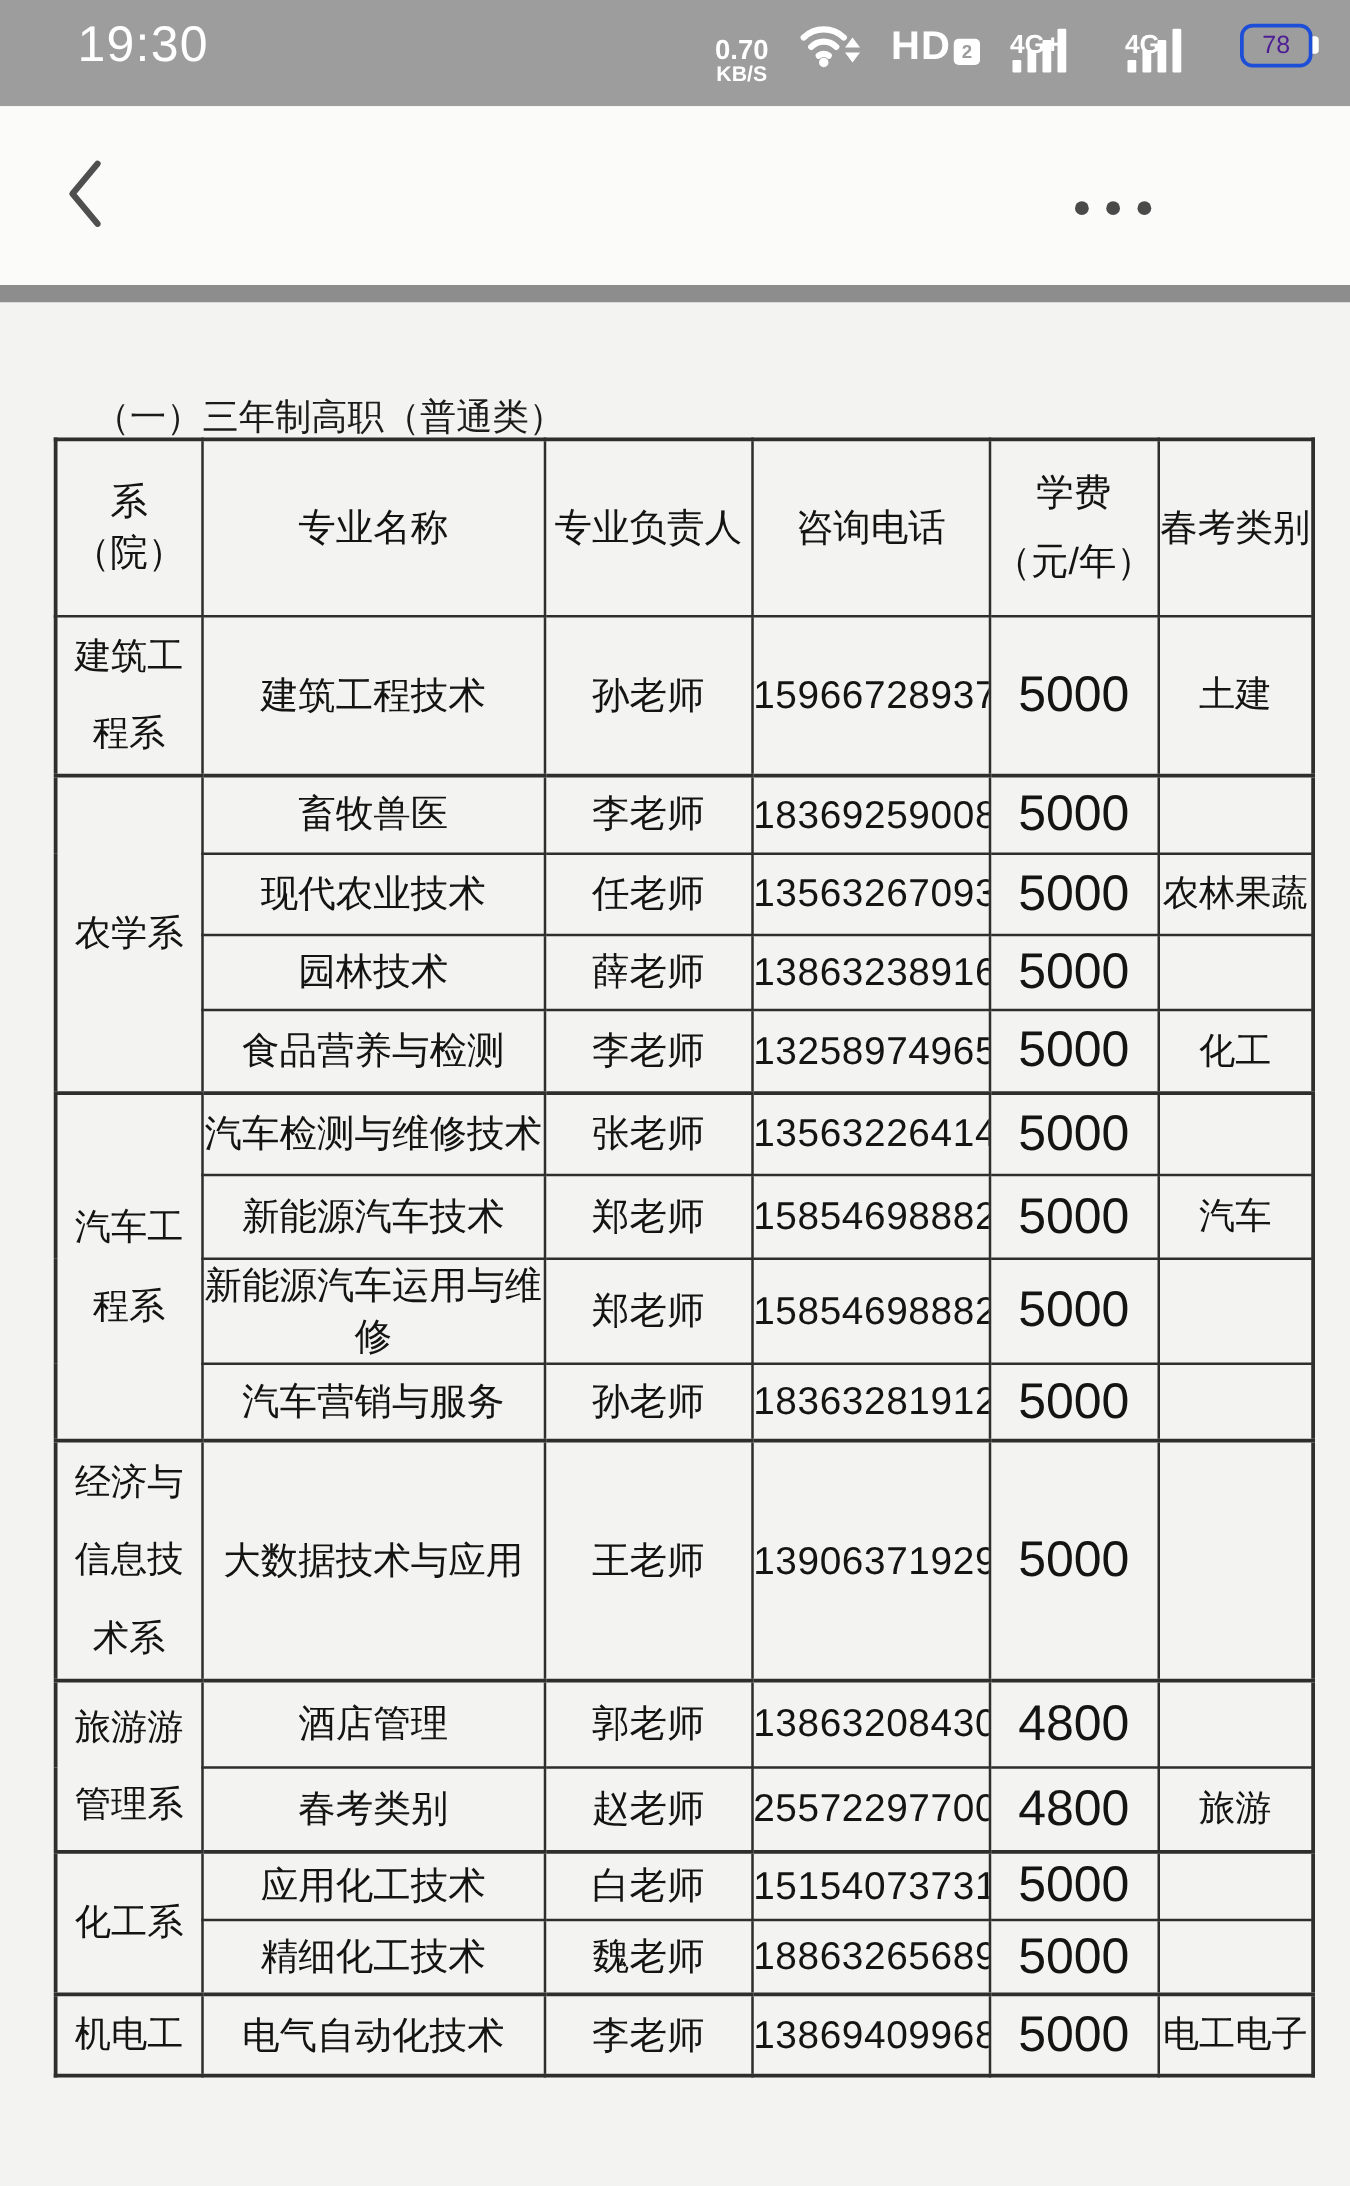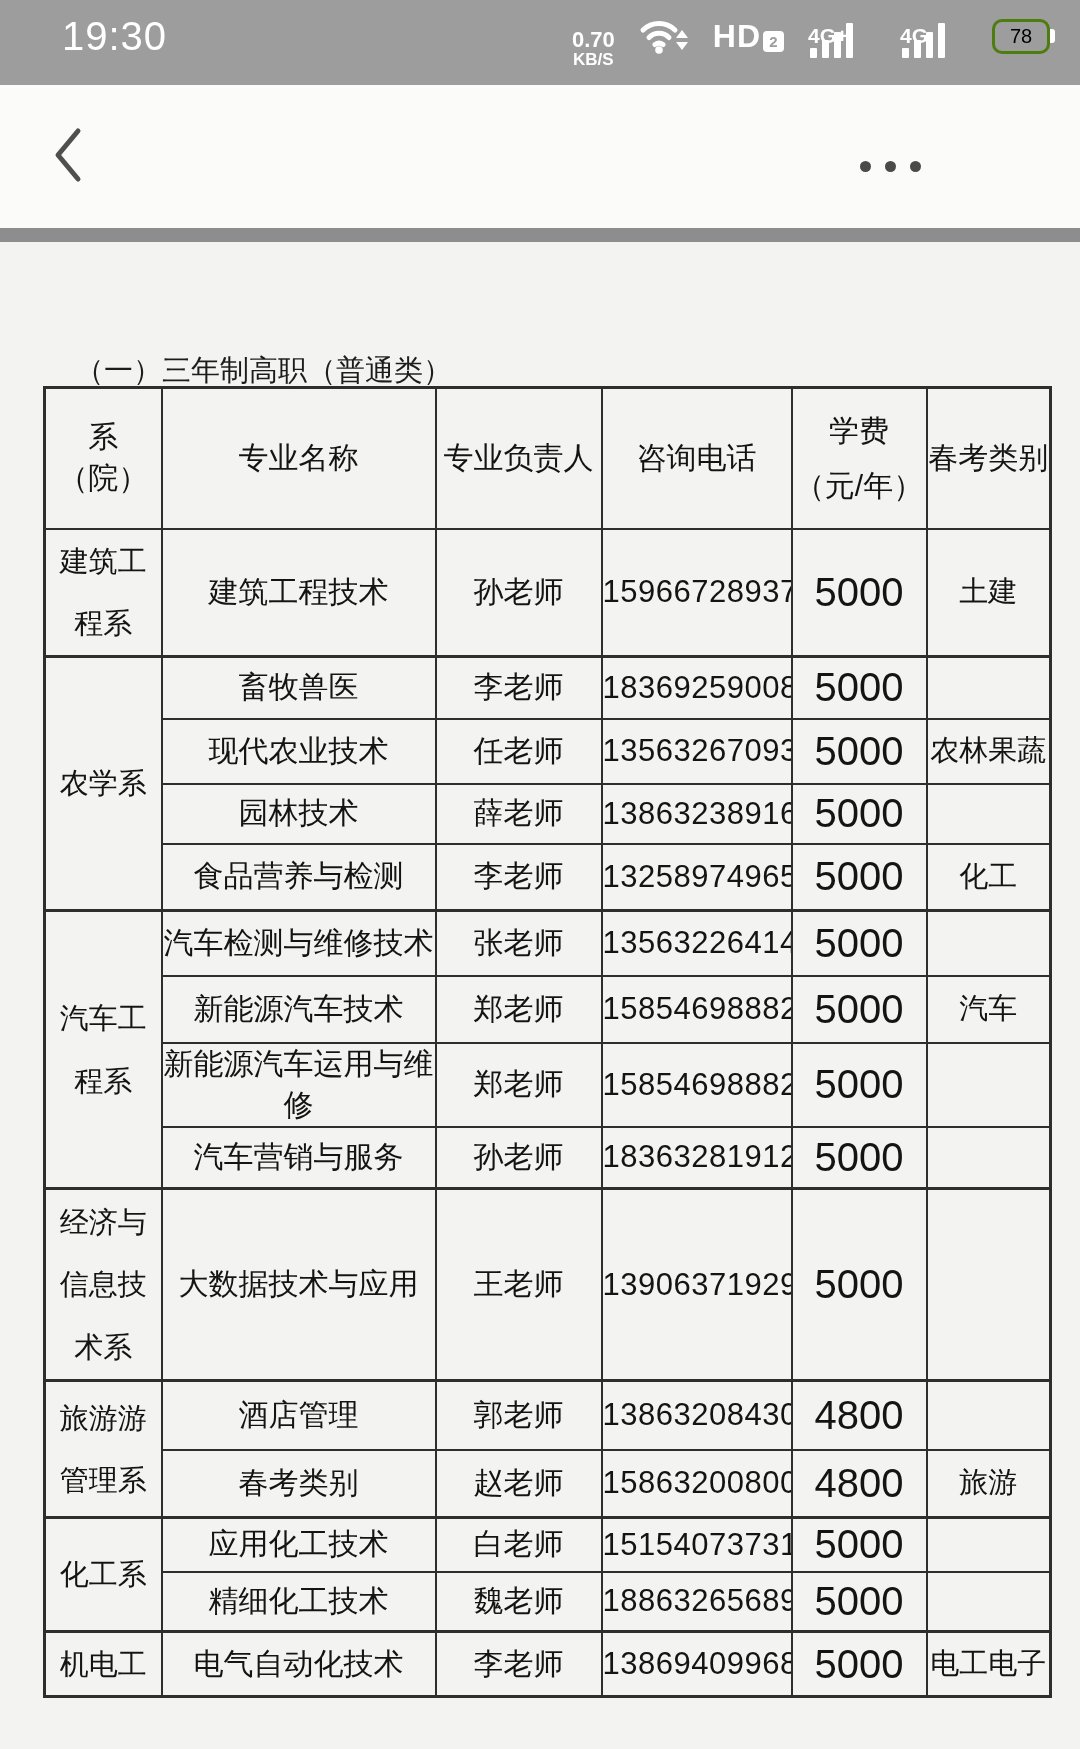--- a/index.html
+++ b/index.html
@@ -22,43 +22,43 @@
   .hd-sim {
     width:21px; height:21px; background:#fff; color:#9d9d9d;
     border-radius:4px; font-size:15px; font-weight:700;
     text-align:center; line-height:21px; margin:0 0 3px 2px;
   }
   .signal { position:relative; width:68px; height:48px; }
   .signal .net { position:absolute; top:12px; left:0; font-size:21px; font-weight:700; white-space:nowrap; }
   .signal .bars { position:absolute; bottom:2px; left:2px; display:flex; align-items:flex-end; gap:5px; }
   .signal .bars i { display:block; width:7px; background:#fff; border-radius:1px; }
   .battery {
-    position:relative; width:58px; height:35px; border:3px solid #4d7c0f; border-radius:10px;
-    display:flex; align-items:center; justify-content:center; font-size:20px; color:#000000;
+    position:relative; width:58px; height:35px; border:3px solid #1d4ed8; border-radius:10px;
+    display:flex; align-items:center; justify-content:center; font-size:20px; color:#4c1d95;
   }
   .battery::after {
     content:""; position:absolute; right:-8px; top:50%; transform:translateY(-50%);
     width:5px; height:14px; background:#fff; border-radius:0 3px 3px 0;
   }
 
   
   .app-header { position:relative; height:143px; background:#fbfbfa; }
   .back-btn { position:absolute; left:50px; top:32px; width:36px; height:76px; cursor:pointer; }
   .titles { position:absolute; left:128px; top:8px; }
   .doc-title {
     font-size:52px; font-weight:600; color:#2b2b2b; line-height:64px;
     white-space:nowrap; max-width:760px; overflow:hidden;
   }
   .doc-subtitle { font-size:30px; color:#9a9a9a; line-height:36px; margin-top:2px; }
   .menu-dots { position:absolute; left:860px; top:76px; display:flex; gap:14px; cursor:pointer; }
   .menu-dots i { width:11px; height:11px; border-radius:50%; background:#4a4a4a; }
   .header-divider { height:14px; background:#8d8d8d; }
 
   
-  .content { height:1507px; background:#f3f3f1; padding-top:112px; }
+  .content { height:1507px; background:#f3f3f1; padding-top:76px; }
   .section-title { margin-left:75px; font-size:29px; line-height:32px; color:#1c1c1c; }
 
   table.admissions {
     border-collapse:collapse; table-layout:fixed;
     width:1006px; margin-left:43px; background:transparent;
   }
   table.admissions td, table.admissions th {
     border:2px solid #2e2e2e; text-align:center; vertical-align:middle;
     color:#141414; font-weight:400; overflow:hidden;
   }
@@ -246,21 +246,21 @@
 管理系</td>
         <td class="c-major">酒店管理</td>
         <td class="c-leader">郭老师</td>
         <td class="c-phone">13863208430</td>
         <td class="c-fee">4800</td>
         <td class="c-cat"></td>
       </tr>
       <tr style="height:68px">
         <td class="c-major">春考类别</td>
         <td class="c-leader">赵老师</td>
-        <td class="c-phone">15863200800</td>
+        <td class="c-phone">25572297700</td>
         <td class="c-fee">4800</td>
         <td class="c-cat">旅游</td>
       </tr>
       <tr style="height:54px" class="group-start">
         <td class="c-dept" rowspan="2">化工系</td>
         <td class="c-major">应用化工技术</td>
         <td class="c-leader">白老师</td>
         <td class="c-phone">15154073731</td>
         <td class="c-fee">5000</td>
         <td class="c-cat"></td>

